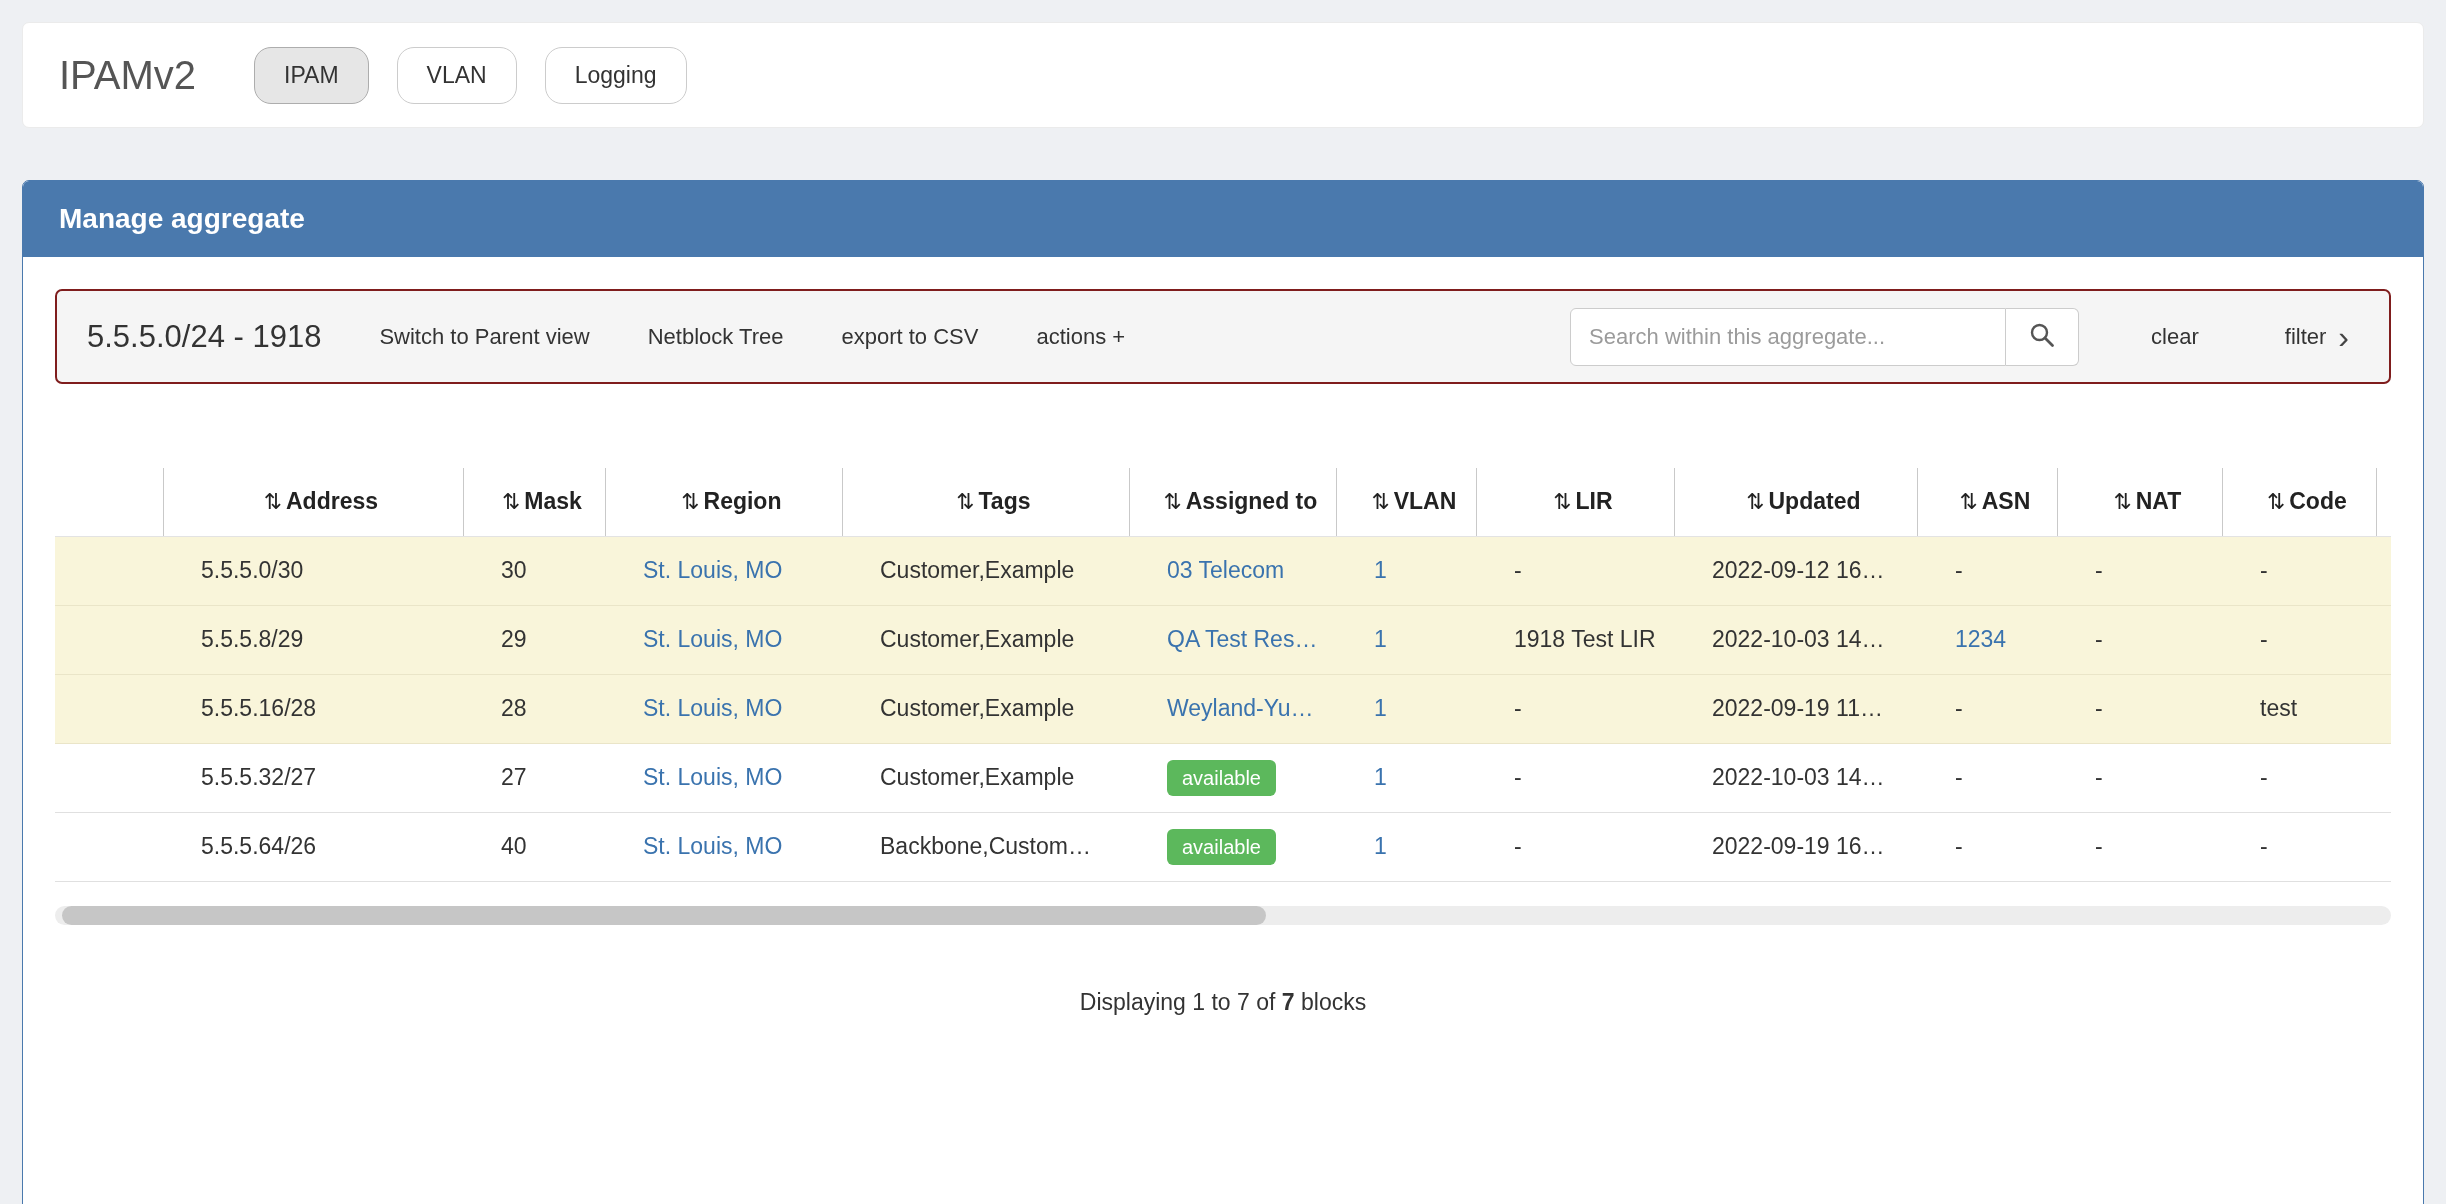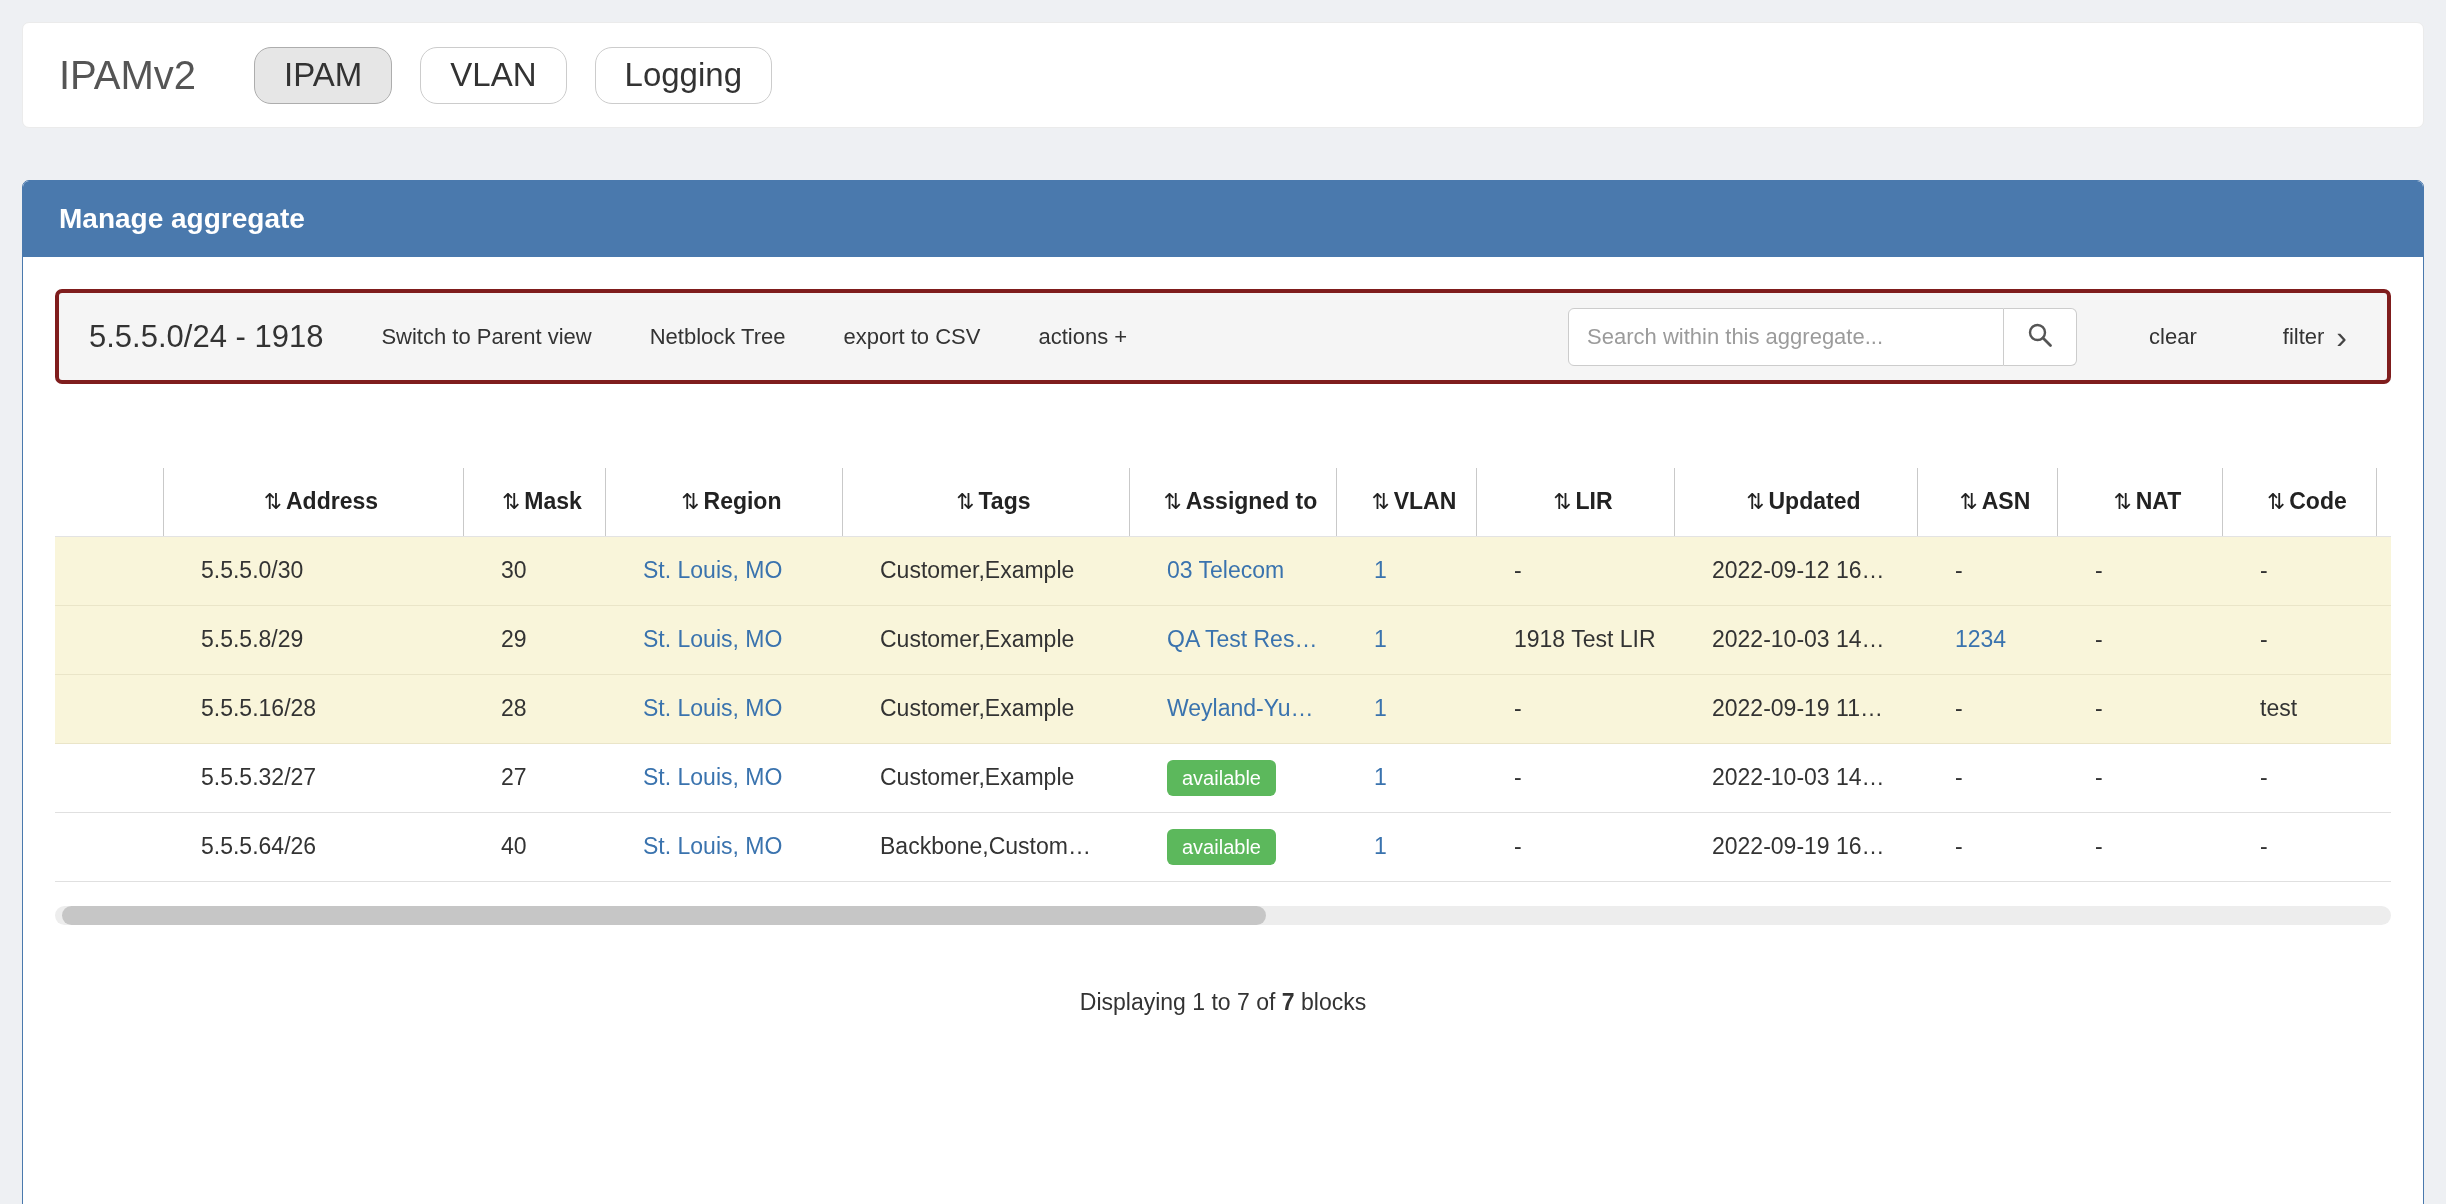--- a/index.html
+++ b/index.html
@@ -11,42 +11,42 @@
   }
   
   .navbar {
     margin: 22px 22px 0; height: 106px;
     background: #fff; border: 1px solid #ebebeb; border-radius: 7px;
     display: flex; align-items: center; padding: 0 36px;
   }
   .brand { font-size: 40px; color: #555; }
   .tabs { display: flex; margin-left: 58px; }
   .tab-btn {
-    font-family: inherit; font-size: 33px; color: #333;
+    font-family: inherit; font-size: 23px; color: #333;
     background: #fff; border: 1px solid #ccc; border-radius: 17px;
     height: 57px; padding: 0 29px; display: flex; align-items: center;
     margin-right: 28px; cursor: pointer;
   }
   .tab-btn.active { background: var(--active_tab, #e6e6e6); border-color: #adadad; }
   
   .panel {
     margin: 52px 22px 0; background: #fff;
     border: 1px solid var(--accent, #4a79ad); border-radius: 7px;
     height: 1110px; overflow: hidden;
   }
   .panel-heading {
     background: var(--accent, #4a79ad); height: 76px;
     display: flex; align-items: center; padding: 0 36px;
     color: #fff; font-size: 28px; font-weight: bold;
     border-radius: 5px 5px 0 0;
   }
   .panel-body { padding: 32px; }
   
   .well {
-    background: #f5f5f5; border: 4px solid #7f1d1d; border-radius: 7px;
+    background: #f5f5f5; border: 2px solid #7f1d1d; border-radius: 7px;
     height: 95px; display: flex; align-items: center; padding: 0 30px;
   }
   .agg-title { font-size: 31px; color: #333; font-weight: normal; }
   .toolbar-links { display: flex; align-items: center; }
   .tool-link { font-size: 22px; color: #333; margin-left: 58px; text-decoration: none; cursor: pointer; white-space: nowrap; }
   .search-group { margin-left: auto; display: flex; align-items: center; }
   .search-input {
     width: 436px; height: 58px; border: 1px solid #ccc; border-radius: 6px 0 0 6px;
     font-family: inherit; font-size: 22px; padding: 0 18px; color: #701a75; background: #fff; outline: none;
   }

